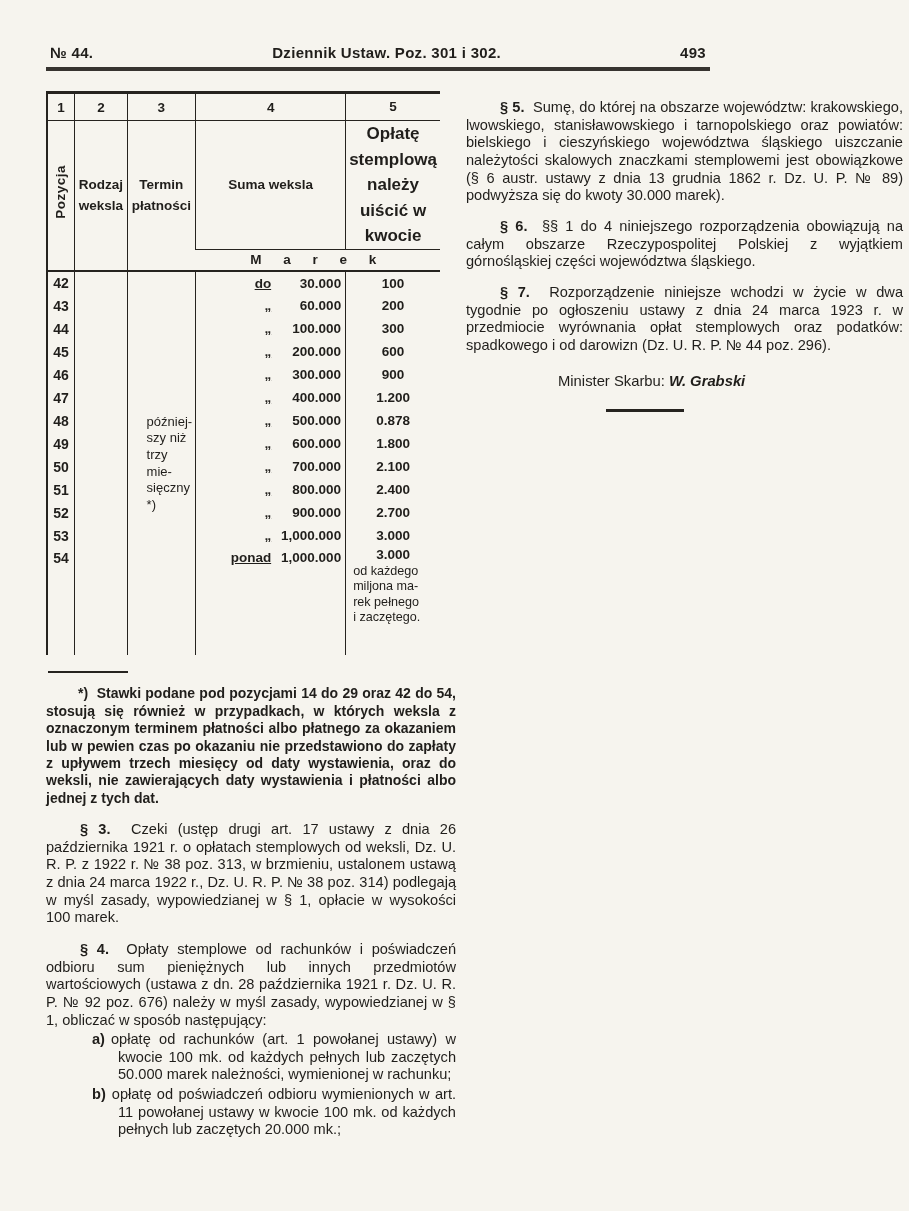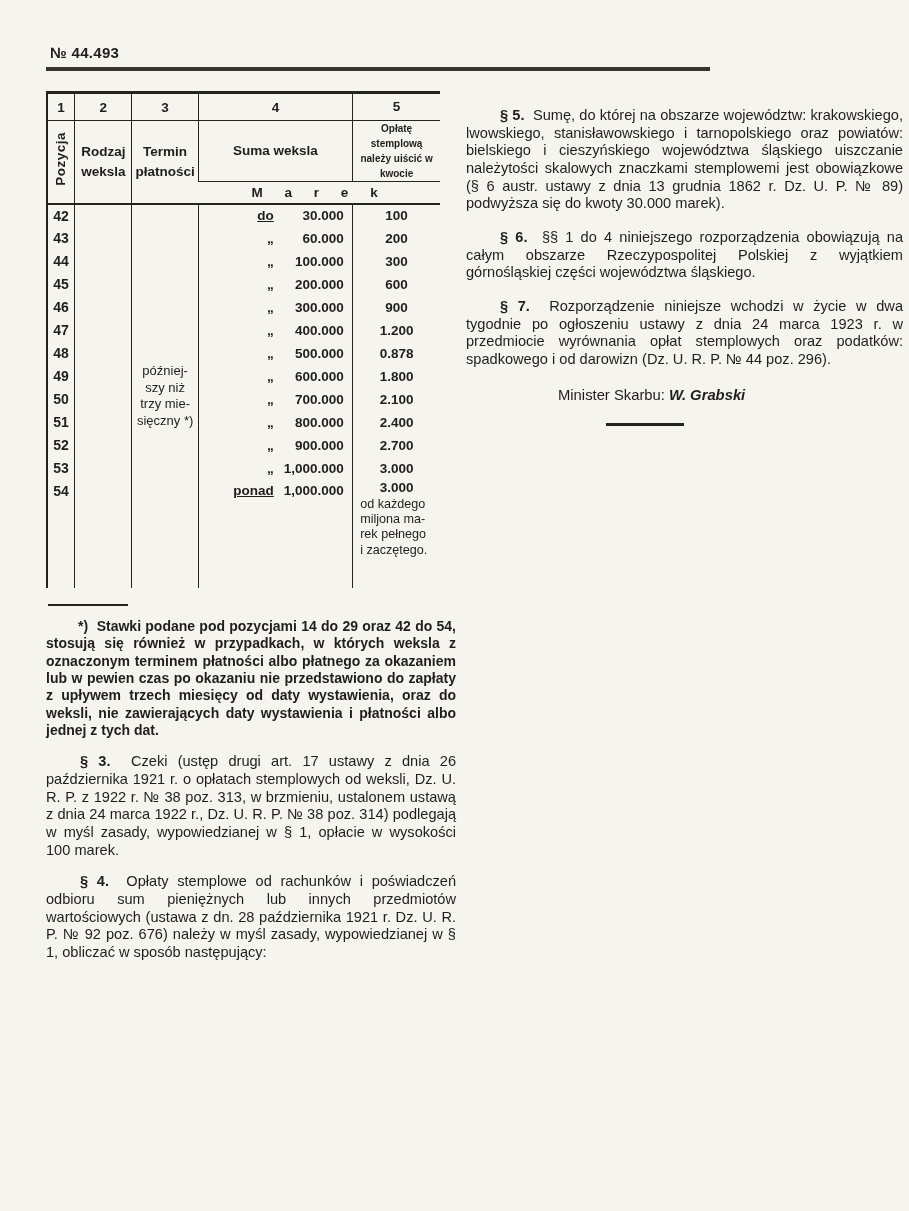--- a/index.html
+++ b/index.html
@@ -60,41 +60,41 @@
     font-size:13.5px;
   }
   tr.labelrow td{
     text-align:center;font-weight:bold;
     line-height:1.5;
   }
   td.rot-cell{width:26px;}
   td.c2{width:59px;}
   td.c3{width:61px;}
   td.c4{width:156px;}
-  td.c5{width:92px;font-size:10px;line-height:1.22;padding:3px 2px;}
+  td.c5{width:92px;font-size:17px;line-height:1.22;padding:3px 2px;}
   td.headspan{height:58px;border-bottom:2px solid var(--rule);}
   td.sub-line{border-bottom:1.4px solid var(--rule);}
   .rot{
     writing-mode:vertical-rl;
     transform:rotate(180deg);
     font-weight:bold;
     font-size:13.5px;
     letter-spacing:.5px;
     margin:0 auto;
   }
   tr.marekrow td{
     height:22px;text-align:center;
     font-weight:bold;letter-spacing:9px;
     border-bottom:2px solid var(--rule);
     font-size:13.5px;
   }
   tbody tr.data td{height:23px;}
   td.pos{text-align:center;font-weight:bold;font-size:14px;}
   td.termin-cell{vertical-align:top;padding-top:8px;}
-  .termin-note{font-size:13px;line-height:1.28;text-align:center;}
+  .termin-note{font-size:13px;line-height:1.28;text-align:left;margin-left:16px;}
   .termin-note span{display:block;}
   td.sum{white-space:nowrap;}
   .sum-wrap{display:flex;padding-left:16px;}
   .pfx{display:inline-block;width:56px;text-align:right;font-weight:bold;text-decoration:underline;}
   .val{display:inline-block;width:70px;text-align:right;font-weight:bold;}
   td.fee{text-align:center;font-weight:bold;}
   td.fee54{vertical-align:top;padding-top:3px;}
   .fee-note{
     font-weight:normal;font-size:12.6px;line-height:1.22;
     text-align:left;padding:2px 0 0 4px;
@@ -122,39 +122,40 @@
   .para b.sec{font-weight:bold;}
   .list{margin-top:2px;width:410px;}
   .list-item{
     font-size:14.6px;line-height:1.21;
     text-align:justify;
     padding-left:72px;text-indent:-26px;
     margin-top:2px;
   }
   .list-item .marker{font-weight:bold;padding-right:6px;}
   
-  .right-col .para{width:437px;margin-top:16px;margin-bottom:13px;}
+  .right-col .para{width:437px;margin-top:8px;margin-bottom:13px;}
   .minister{
     font-size:14.8px;
     padding-left:92px;
     margin-top:18px;
   }
   .minister .name{font-weight:bold;font-style:italic;}
   .end-divider{
     width:78px;border-top:3.5px solid var(--rule);
     margin:20px 0 0 140px;
   }
 </style>
 </head>
 <body>
 
 <div class="page">
 
   <div class="masthead">
     <span>№ 44.</span>
+    <span class="mid">Dziennik Ustaw. Poz. 301 i 302.</span>
     <span>493</span>
   </div>
   <div class="masthead-rule"></div>
 
   <div class="columns">
 
     <div class="left-col">
 
       <table class="rate">
         <tbody>
@@ -336,20 +337,22 @@
 
       <div class="foot-divider"></div>
 
       <p class="footnote"><span class="fn-indent"></span><b>*)</b>&nbsp;&nbsp;<span>Stawki podane pod pozycjami 14 do 29 oraz 42 do 54, stosują się również w przypadkach, w których weksla z oznaczonym terminem płatności albo płatnego za okazaniem lub w pewien czas po okazaniu nie przedstawiono do zapłaty z upływem trzech miesięcy od daty wystawienia, oraz do weksli, nie zawierających daty wystawienia i płatności albo jednej z tych dat.</span></p>
 
       <p class="para"><b class="sec">§ 3.</b>&nbsp;&nbsp;<span>Czeki (ustęp drugi art. 17 ustawy z dnia 26 października 1921 r. o opłatach stemplowych od weksli, Dz. U. R. P. z 1922 r. № 38 poz. 313, w brzmieniu, ustalonem ustawą z dnia 24 marca 1922 r., Dz. U. R. P. № 38 poz. 314) podlegają w myśl zasady, wypowiedzianej w § 1, opłacie w wysokości 100 marek.</span></p>
 
       <p class="para"><b class="sec">§ 4.</b>&nbsp;&nbsp;<span>Opłaty stemplowe od rachunków i poświadczeń odbioru sum pieniężnych lub innych przedmiotów wartościowych (ustawa z dn. 28 października 1921 r. Dz. U. R. P. № 92 poz. 676) należy w myśl zasady, wypowiedzianej w § 1, obliczać w sposób następujący:</span></p>
 
       <div class="list">
+        <div class="list-item"><span class="marker">a)</span><span>opłatę od rachunków (art. 1 powołanej ustawy) w kwocie 100 mk. od każdych pełnych lub zaczętych 50.000 marek należności, wymienionej w rachunku;</span></div>
+        <div class="list-item"><span class="marker">b)</span><span>opłatę od poświadczeń odbioru wymienionych w art. 11 powołanej ustawy w kwocie 100 mk. od każdych pełnych lub zaczętych 20.000 mk.;</span></div>
       </div>
 
     </div>
 
     <div class="right-col">
 
       <p class="para"><b class="sec">§ 5.</b>&nbsp;&nbsp;<span>Sumę, do której na obszarze województw: krakowskiego, lwowskiego, stanisławowskiego i tarnopolskiego oraz powiatów: bielskiego i cieszyńskiego województwa śląskiego uiszczanie należytości skalowych znaczkami stemplowemi jest obowiązkowe (§ 6 austr. ustawy z dnia 13 grudnia 1862 r. Dz. U. P. № 89) podwyższa się do kwoty 30.000 marek).</span></p>
 
       <p class="para"><b class="sec">§ 6.</b>&nbsp;&nbsp;<span>§§ 1 do 4 niniejszego rozporządzenia obowiązują na całym obszarze Rzeczypospolitej Polskiej z wyjątkiem górnośląskiej części województwa śląskiego.</span></p>
 

